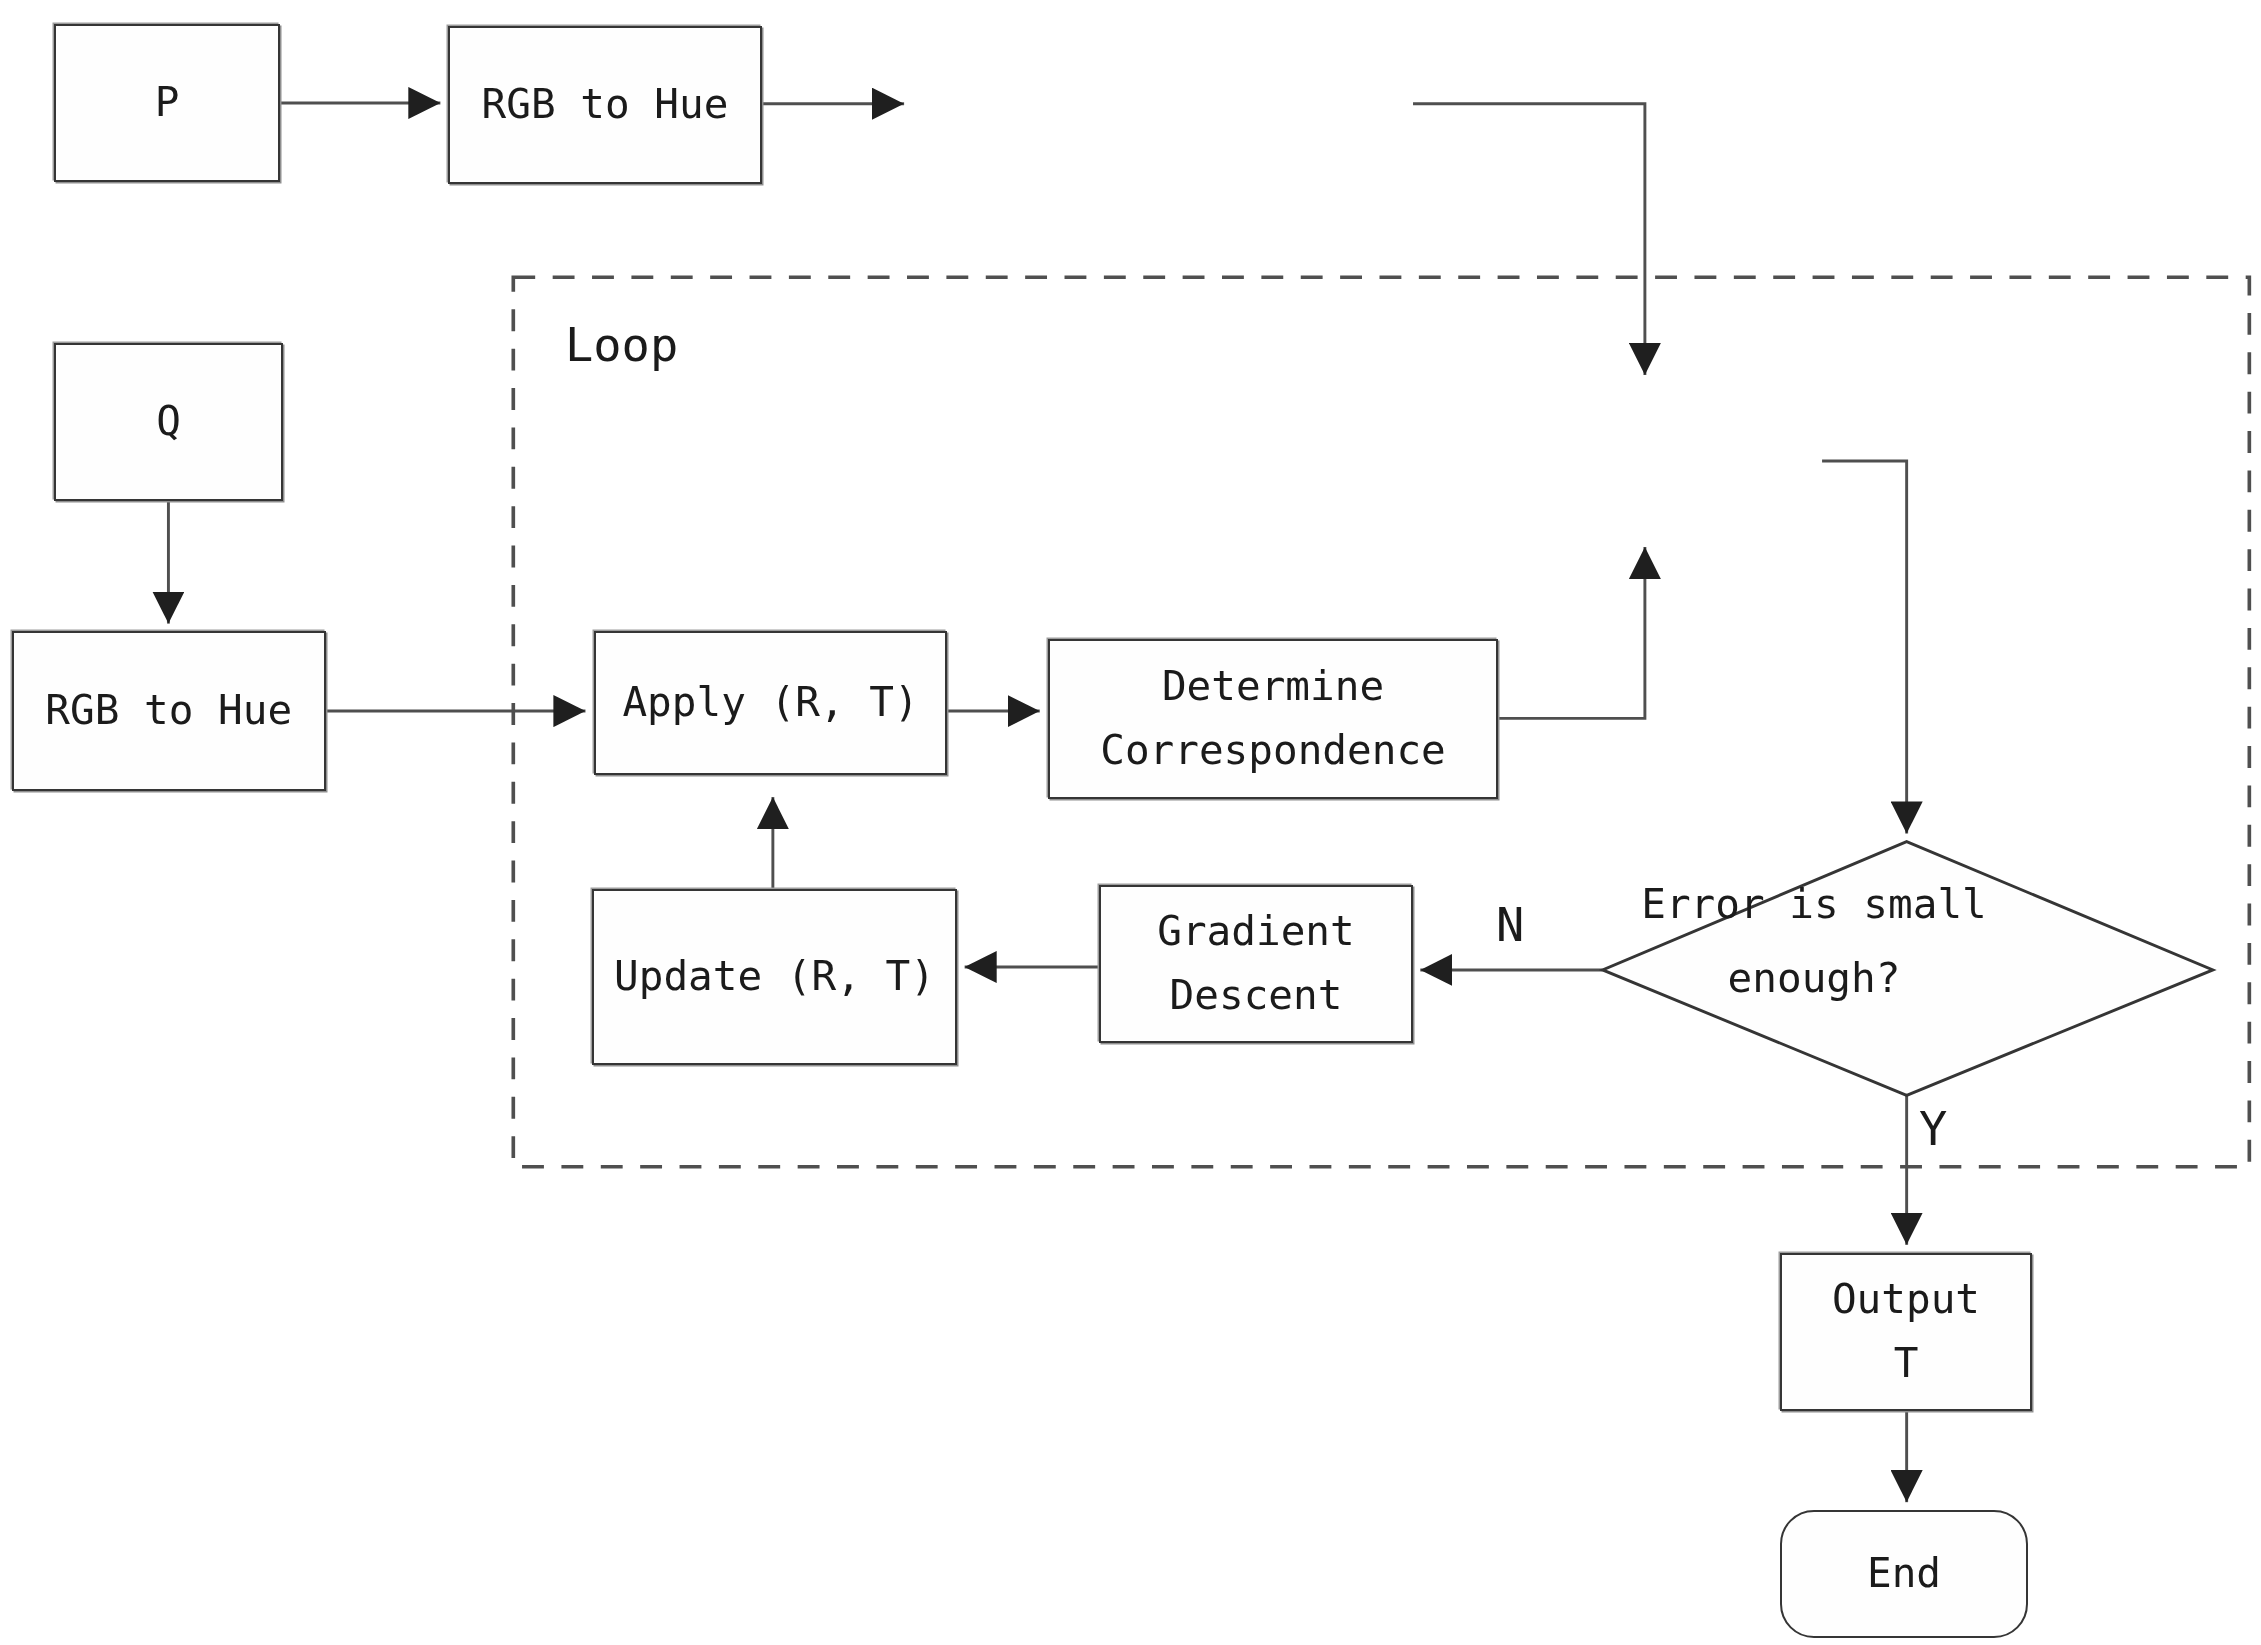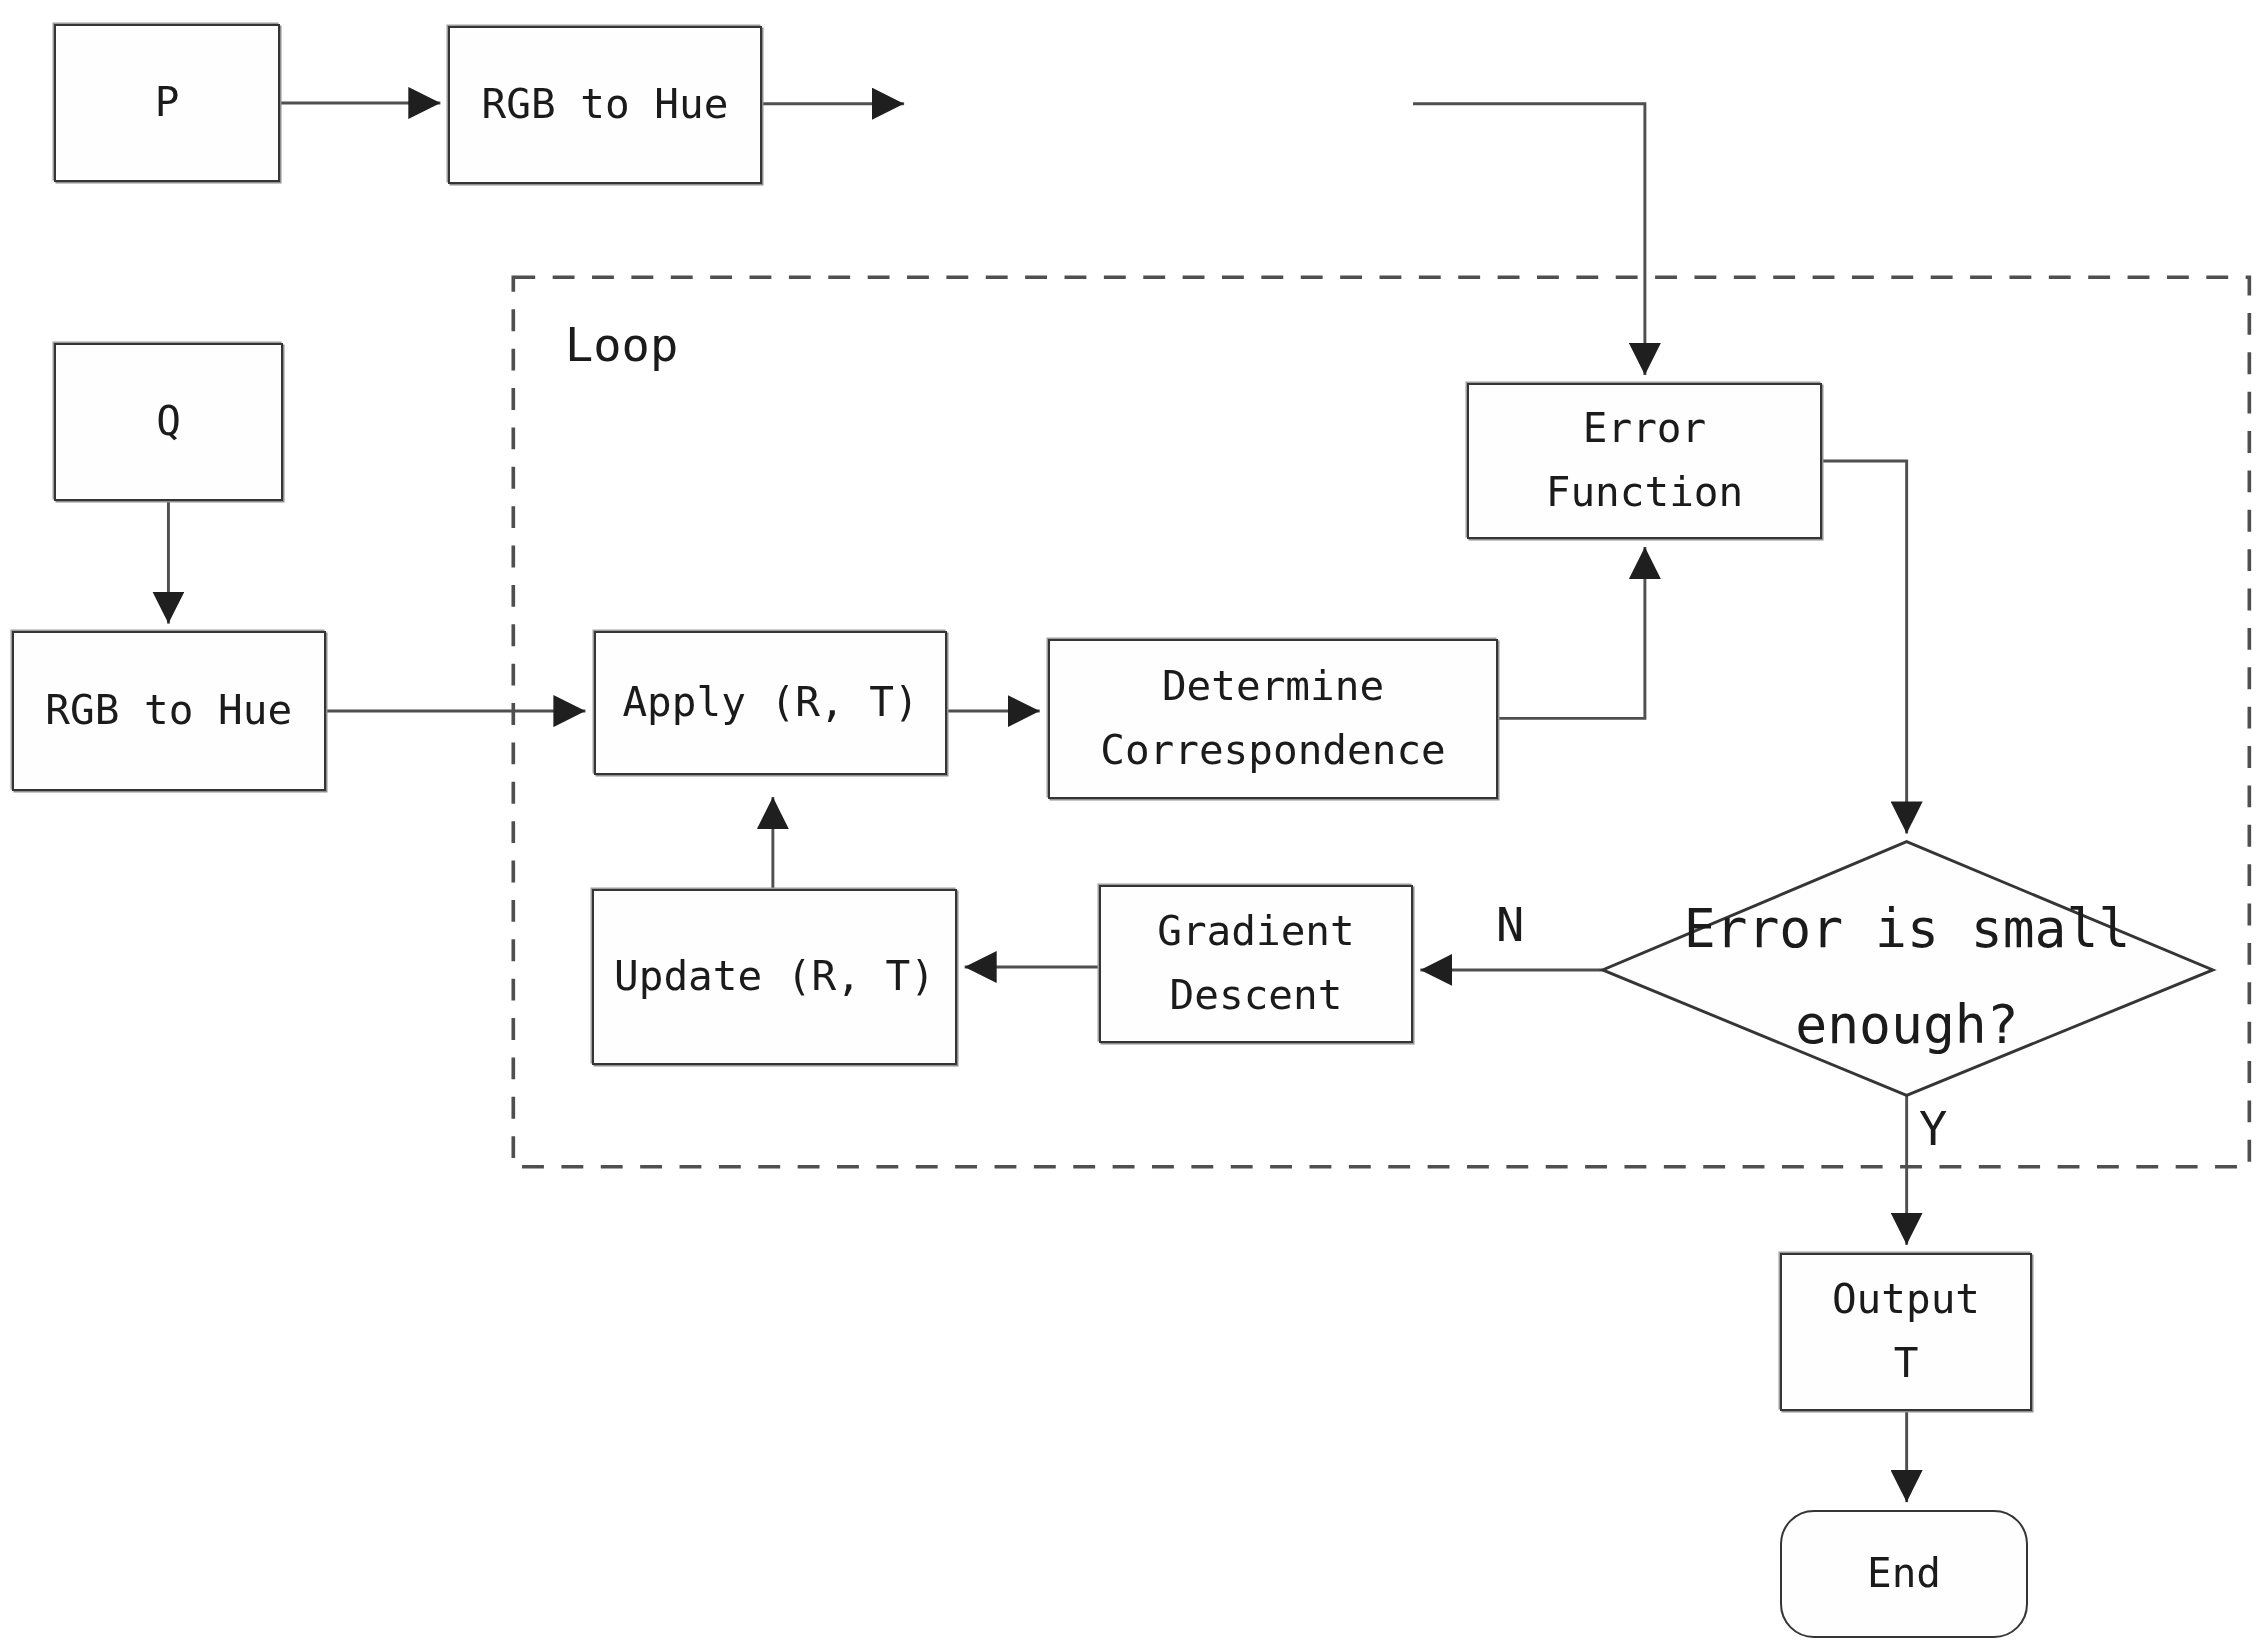--- a/index.html
+++ b/index.html
@@ -41,29 +41,29 @@
     box-shadow: none;
   }
   .float-label {
     position: absolute;
     font-size: 47px;
     line-height: 1;
     white-space: pre-line;
   }
   .diamond-label {
     position: absolute;
-    left: 1630px;
+    left: 1537px;
     top: 868px;
     width: 554px;
     height: 204px;
     display: flex;
-    align-items: flex-end;
+    align-items: flex-start;
     justify-content: center;
     text-align: center;
-    font-size: 53px;
+    font-size: 41px;
     line-height: 1.8;
     white-space: pre-line;
   }
 </style>
 </head>
 <body>
 
 <div class="canvas">
 
   <svg class="edges-svg" viewBox="0 0 3101 2257" xmlns="http://www.w3.org/2000/svg">
@@ -113,24 +113,20 @@
 
   <div class="node" style="left:594px; top:631px; width:353px; height:144px;">
     <span>Apply (R, T)</span>
   </div>
 
   <div class="node" style="left:1048px; top:639px; width:450px; height:160px;">
     <span>Determine
 Correspondence</span>
   </div>
 
-  <div class="node" style="left:1467px; top:383px; width:355px; height:156px;">
-    <span>Error
-Function</span>
-  </div>
 
   <div class="node" style="left:592px; top:889px; width:365px; height:176px;">
     <span>Update (R, T)</span>
   </div>
 
   <div class="node" style="left:1099px; top:885px; width:314px; height:158px;">
     <span>Gradient
 Descent</span>
   </div>
 

